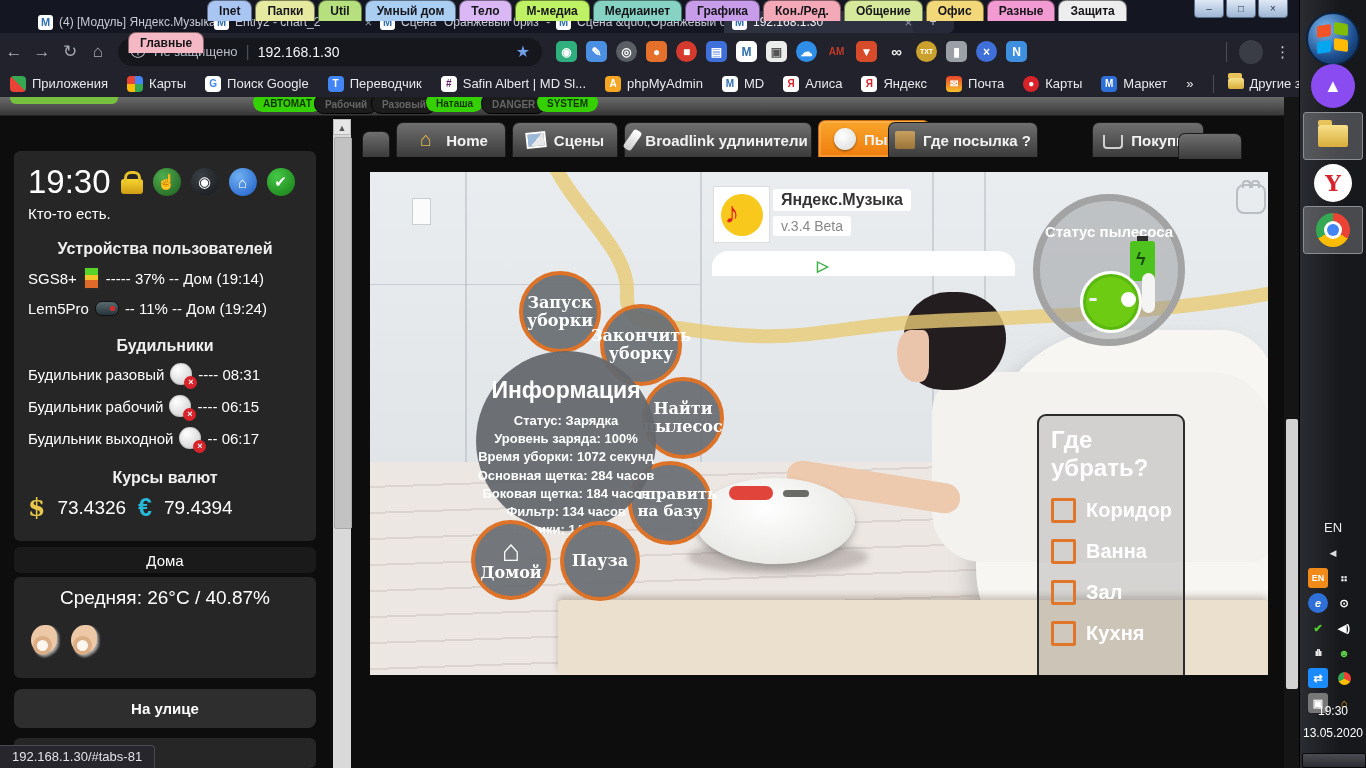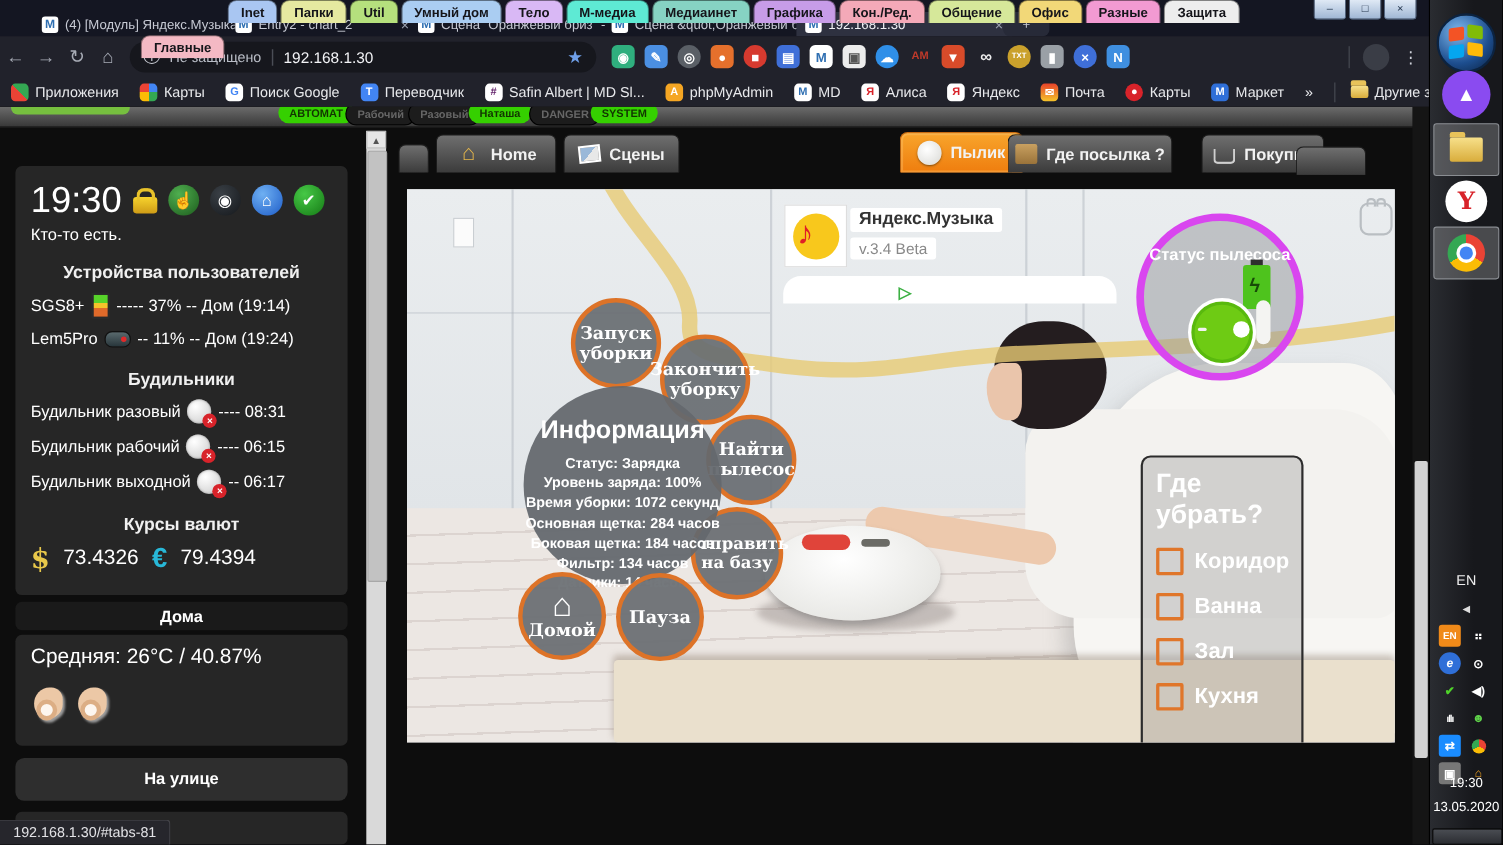--- a/index.html
+++ b/index.html
@@ -102,21 +102,21 @@
   
   .vbtn{position:absolute;border-radius:50%;background:rgba(104,108,113,.92);border:4px solid #dd7328;
     color:#fff;display:flex;align-items:center;justify-content:center;text-align:center;
     font-family:"DejaVu Serif",serif;font-weight:bold;font-size:16px;line-height:1.15;box-sizing:border-box;}
   #info-circle{position:absolute;left:106px;top:179px;width:180px;height:180px;border-radius:50%;
     background:rgba(100,104,109,.94);color:#fff;text-align:center;box-sizing:border-box;padding-top:26px;}
   #info-title{font-size:23px;font-weight:bold;}
   .info-line{font-size:13px;font-weight:bold;line-height:1.4;}
   
   #status-circle{position:absolute;left:663px;top:22px;width:152px;height:152px;border-radius:50%;
-    background:rgba(150,152,156,.5);border:7px solid #d946ef;box-sizing:border-box;}
+    background:rgba(150,152,156,.5);border:7px solid #a3a3a3;box-sizing:border-box;}
   #status-label{position:absolute;left:0;top:22px;width:100%;text-align:center;color:#fff;font-weight:bold;font-size:15px;}
   #status-bat{position:absolute;left:90px;top:40px;width:25px;height:40px;background:#4ec31d;border-radius:3px;}
   #status-bat::before{content:"";position:absolute;left:7px;top:-5px;width:11px;height:5px;background:#2e2e2e;}
   #status-disc{position:absolute;left:40px;top:70px;width:56px;height:56px;border-radius:50%;background:#6ecb14;
     border:3px solid #fff;box-shadow:0 0 0 3px #59b90e inset;}
   #status-dot{position:absolute;right:3px;top:18px;width:15px;height:15px;border-radius:50%;background:#fff;}
   #status-dash{position:absolute;left:6px;top:24px;width:8px;height:3px;background:#f2f2f2;border-radius:2px;}
   #status-pill{position:absolute;left:102px;top:72px;width:13px;height:40px;border-radius:7px;background:#f4f4f2;}
   
   #ym-logo{position:absolute;left:343px;top:14px;width:55px;height:55px;background:#fff;border:1px solid #ddd;
@@ -180,21 +180,21 @@
 
   <div id="browser">
 
     <div id="folder-tabs">
       <div class="ftab" style="background: rgb(244, 185, 196); margin-top: 32px;">Главные</div>
       <div class="ftab" style="background: rgb(169, 198, 242);">Inet</div>
       <div class="ftab" style="background: rgb(230, 233, 160);">Папки</div>
       <div class="ftab" style="background: rgb(181, 224, 125);">Util</div>
       <div class="ftab" style="background: rgb(170, 205, 242);">Умный дом</div>
       <div class="ftab" style="background: rgb(217, 184, 245);">Тело</div>
-      <div class="ftab" style="background: #5eead4;">М-медиа</div>
+      <div class="ftab" style="background: #bef264;">М-медиа</div>
       <div class="ftab" style="background: rgb(134, 211, 195);">Медиаинет</div>
       <div class="ftab" style="background: rgb(199, 156, 232);">Графика</div>
       <div class="ftab" style="background: rgb(244, 169, 184);">Кон./Ред.</div>
       <div class="ftab" style="background: rgb(214, 232, 154);">Общение</div>
       <div class="ftab" style="background: rgb(242, 216, 120);">Офис</div>
       <div class="ftab" style="background: rgb(242, 154, 210);">Разные</div>
       <div class="ftab" style="background: rgb(237, 237, 237);">Защита</div>
     </div>
 
     <div id="tabstrip">
@@ -396,23 +396,23 @@
         <div class="schead" style="margin-top:20px;">Курсы валют</div>
         <div class="row" style="margin-top:6px;gap:12px;font-size:19px;">
           <span style="color:#e8c84a;font-family:'DejaVu Serif',serif;font-weight:bold;font-size:25px;">$</span>
           <span>73.4326</span>
           <span style="color:#28b8d8;font-weight:bold;font-size:25px;">€</span>
           <span>79.4394</span>
         </div>
       </div>
 
       <div class="card" style="top:450px;height:26px;background:#1a1a1a;display:flex;align-items:center;justify-content:center;
-           font-weight:bold;font-size:15px;">Дома</div>
+           font-weight:normal;font-size:15px;">Дома</div>
       <div class="card" style="top:480px;height:101px;padding:10px 14px;box-sizing:border-box;">
-        <div style="text-align:left;font-size:19px;">Средняя: 26°C / 40.87%</div>
+        <div style="text-align:center;font-size:19px;">Средняя: 26°C / 40.87%</div>
         <div style="margin-top:14px;display:flex;gap:8px;">
           <span class="okhand">
               <span class="palm"></span>
               <span class="ring"></span>
             </span>
           <span class="okhand">
               <span class="palm"></span>
               <span class="ring"></span>
             </span>
         </div>
@@ -427,25 +427,29 @@
 
       <div class="ctab small" style="left:362px;top:34px;width:28px;"></div>
       <div class="ctab" style="left:396px;top:25px;width:110px;">
         <span class="ticon" style="color:#e8b84a;font-size:20px;text-align:center;">⌂</span>
         <span>Home</span>
       </div>
       <div class="ctab" style="left:512px;top:25px;width:106px;">
         <span class="ticon" style="background:linear-gradient(135deg,#9ab8d8 50%,#e8e8e8 50%);border:2px solid #fff;box-sizing:border-box;transform:rotate(-6deg);width:20px;height:16px;"></span>
         <span>Сцены</span>
       </div>
+      <div class="ctab" style="left:624px;top:25px;width:188px;">
+        <span class="ticon" style="background:linear-gradient(#fff,#ccc);width:9px;height:22px;border-radius:3px;transform:rotate(35deg);"></span>
+        <span>Broadlink удлинители</span>
+      </div>
       <div class="ctab active" style="left:818px;top:23px;width:112px;height:37px;">
         <span class="ticon" style="background:radial-gradient(circle at 40% 35%,#fff,#d8d8d4);border-radius:50%;width:22px;height:22px;box-shadow:0 1px 2px #7a4a10;"></span>
         <span>Пылик</span>
       </div>
-      <div class="ctab" style="left:916px;top:25px;width:150px;">
+      <div class="ctab" style="left:888px;top:25px;width:150px;">
         <span class="ticon" style="background:linear-gradient(#c8a060,#9a733a);width:20px;height:18px;border-radius:2px;"></span>
         <span>Где посылка ?</span>
       </div>
       <div class="ctab" style="left:1092px;top:25px;width:112px;">
         <span class="ticon" style="border:2px solid #cfcfcf;border-top:none;width:16px;height:12px;border-radius:0 0 4px 4px;margin-top:4px;"></span>
         <span>Покупки</span>
       </div>
       <div class="ctab small" style="left:1178px;top:36px;width:64px;color:#bbb;"></div>
 
       <div id="photo">

